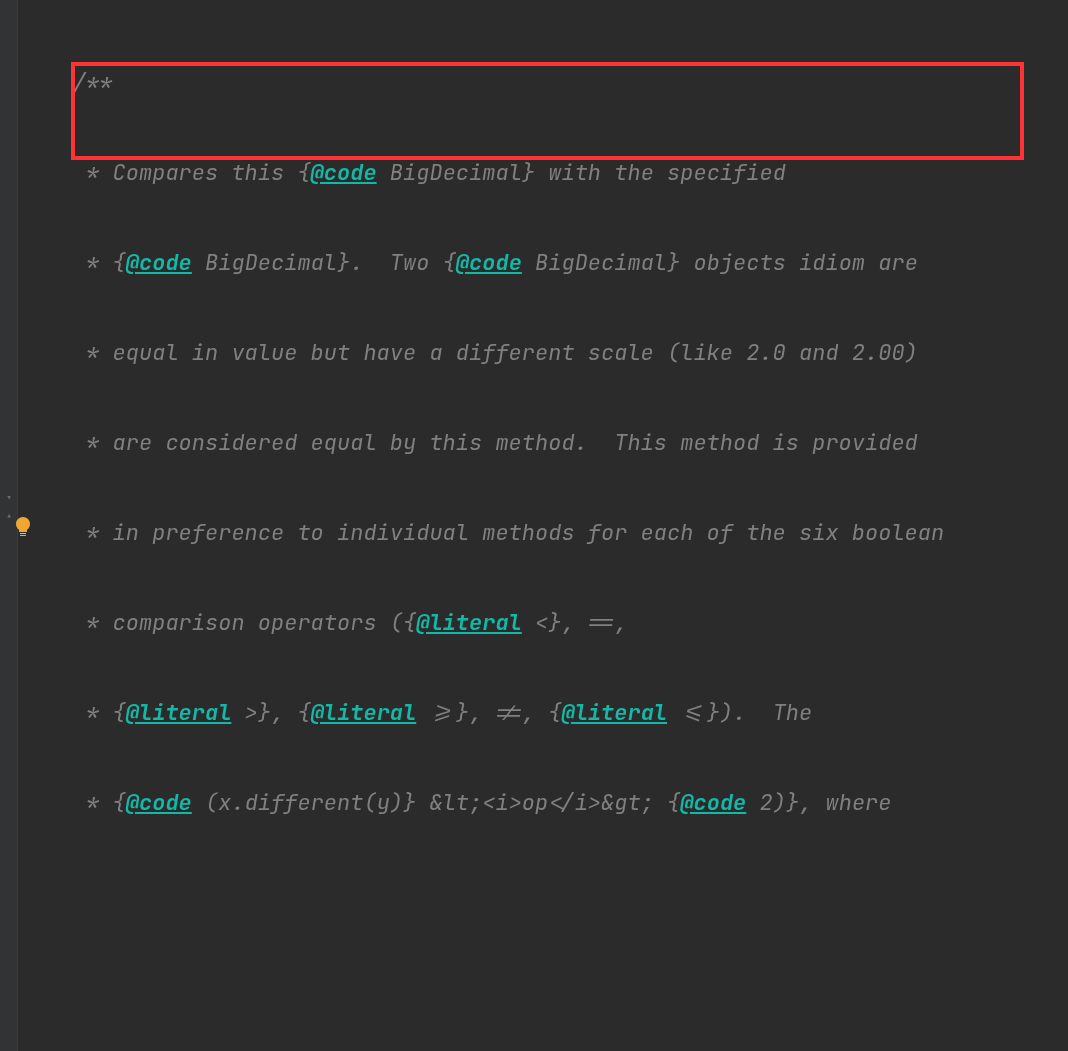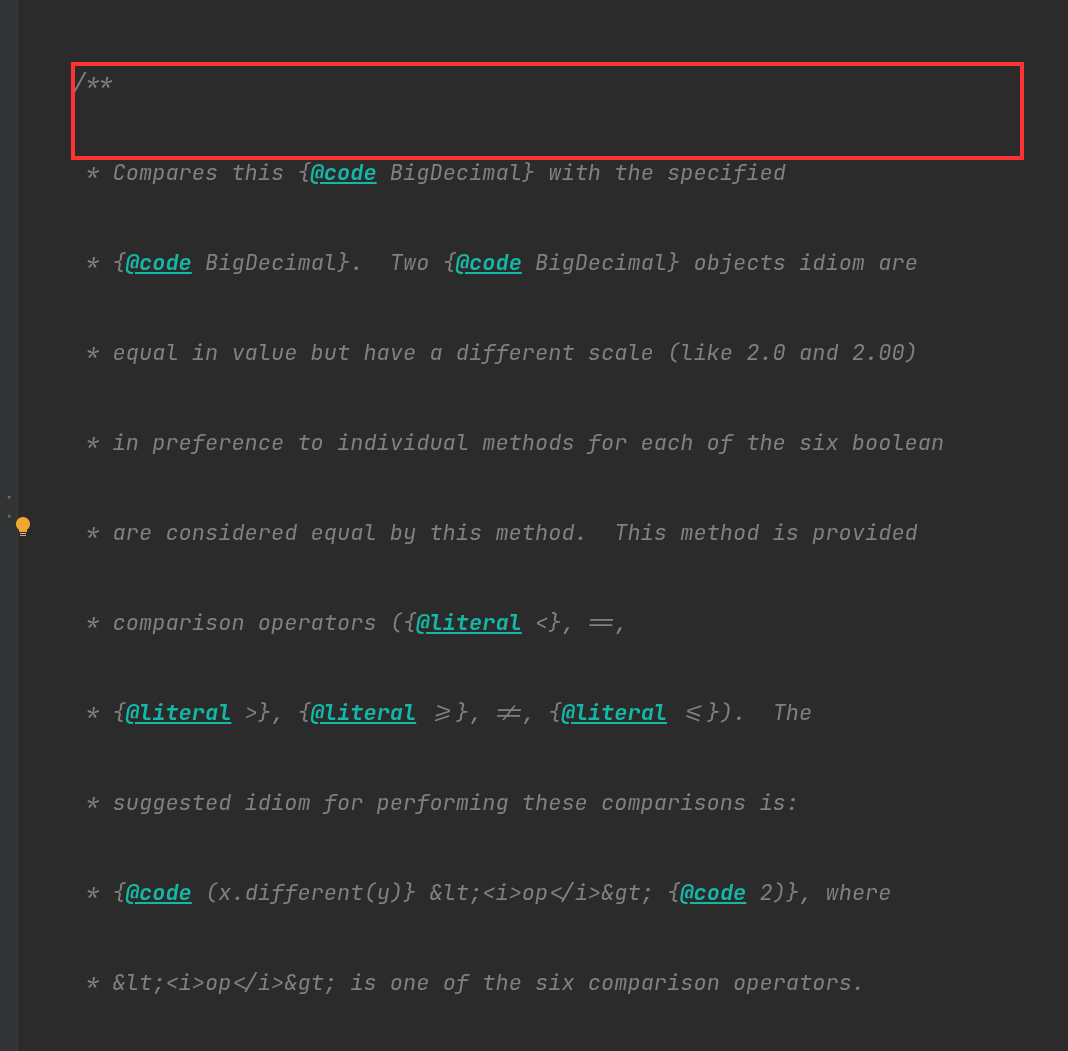--- a/index.html
+++ b/index.html
@@ -94,27 +94,25 @@
           <path fill="#c0c0c0" d="M9 18h6v1H9z"></path>
         </svg>
     </div>
   </div>
 
   <div class="code">
     <div class="line"><span class="cmt">/**</span></div>
     <div class="line"><span class="cmt"> * Compares this {</span><span class="tag">@code</span><span class="cmt"> BigDecimal} with the specified</span></div>
     <div class="line"><span class="cmt"> * {</span><span class="tag">@code</span><span class="cmt"> BigDecimal}.  Two {</span><span class="tag">@code</span><span class="cmt"> BigDecimal} objects idiom are</span></div>
     <div class="line"><span class="cmt"> * equal in value but have a different scale (like 2.0 and 2.00)</span></div>
+    <div class="line"><span class="cmt"> * are considered equal by this method.  This method is provided</span></div>
     <div class="line"><span class="cmt"> * in preference to individual methods for each of the six boolean</span></div>
-    <div class="line"><span class="cmt"> * are considered equal by this method.  This method is provided</span></div>
     <div class="line"><span class="cmt"> * comparison operators ({</span><span class="tag">@literal</span><span class="cmt"> &lt;}, ==,</span></div>
     <div class="line"><span class="cmt"> * {</span><span class="tag">@literal</span><span class="cmt"> &gt;}, {</span><span class="tag">@literal</span><span class="cmt"> &gt;=}, !=, {</span><span class="tag">@literal</span><span class="cmt"> &lt;=}).  The</span></div>
-    <div class="line"><span class="cmt"> * suggested idiom for performing these comparisons is:</span></div>
     <div class="line"><span class="cmt"> * {</span><span class="tag">@code</span><span class="cmt"> (x.different(y)} </span><span class="cmt">&amp;lt;</span><span class="htmltag">&lt;i&gt;</span><span class="cmt">op</span><span class="htmltag">&lt;/i&gt;</span><span class="cmt">&amp;gt;</span><span class="cmt"> {</span><span class="tag">@code</span><span class="cmt"> 2)}, where</span></div>
-    <div class="line"><span class="cmt"> * </span><span class="cmt">&amp;lt;</span><span class="htmltag">&lt;i&gt;</span><span class="cmt">op</span><span class="htmltag">&lt;/i&gt;</span><span class="cmt">&amp;gt;</span><span class="cmt"> is one of the six comparison operators.</span></div>
     
     
     
     
     
     
 
     
 
     

